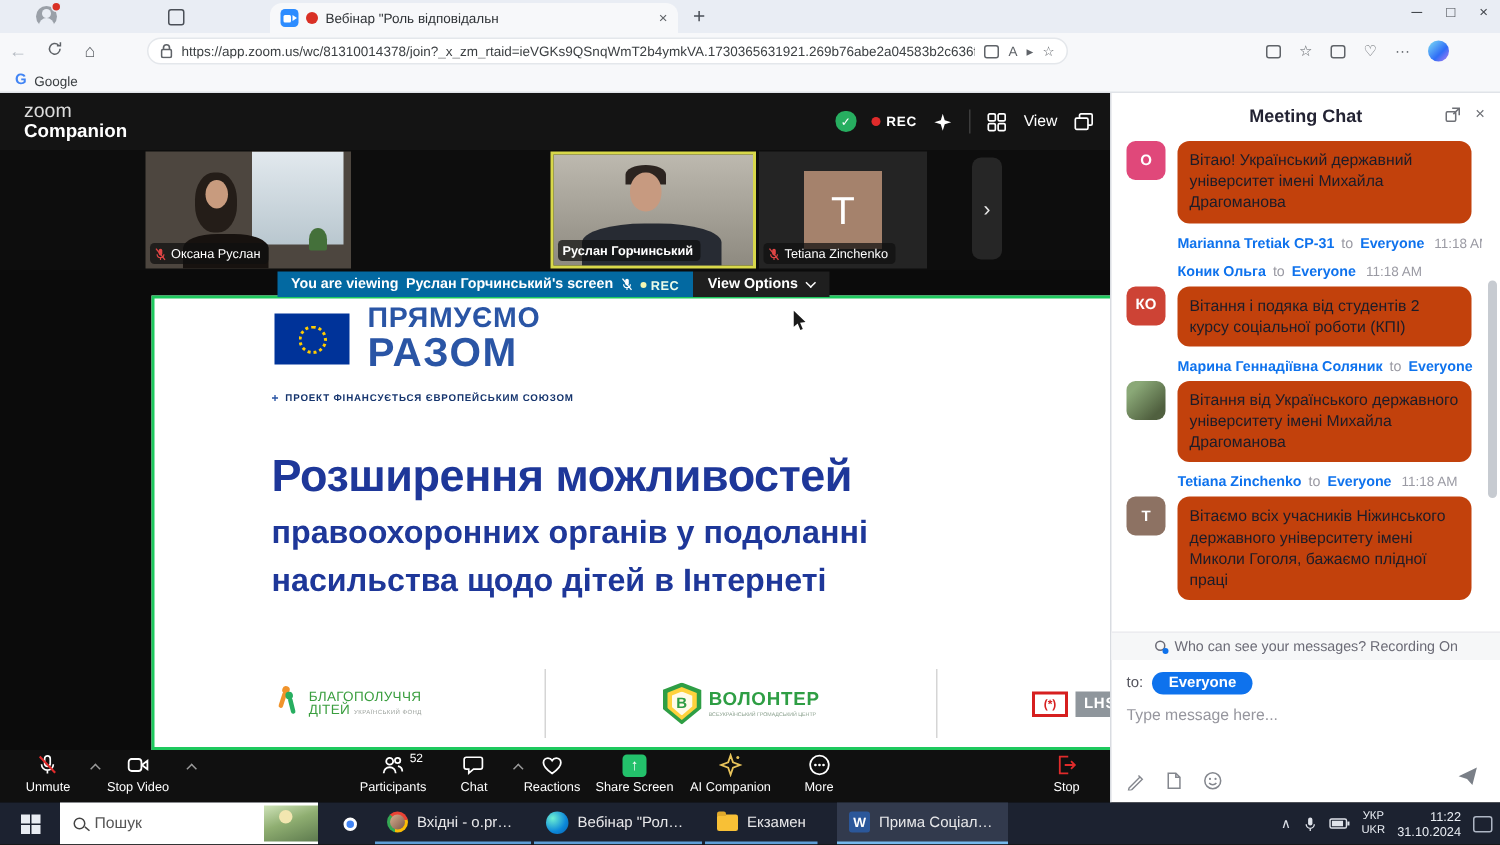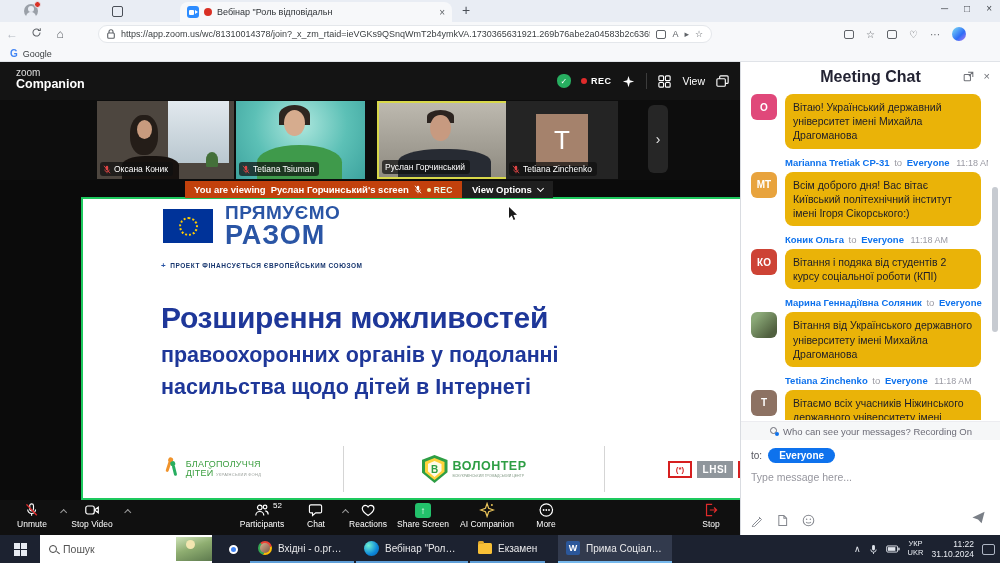--- a/index.html
+++ b/index.html
@@ -33,21 +33,21 @@
   .box-ic { width:10px; height:9px; border:1.2px solid #5f6368; border-radius:2px; }
   .copilot { width:14px; height:14px; border-radius:50%; background:linear-gradient(135deg,#7ee0f6,#2f6df6 60%,#b67df2); }
   .bookbar { position:absolute; top:46px; left:0; right:0; height:16px; background:#f7f8fa; border-bottom:1px solid #e0e3e8; display:flex; align-items:center; gap:5px; padding:0 10px; }
   .g-ic { font-size:10px; font-weight:bold; color:#4285f4; }
   .bk-label { font-size:9px; color:#3c4043; }
 
   
   .zoom-left { position:absolute; left:0; top:62px; width:740px; height:473px; background:#0b0b0b; }
   .ztop { position:absolute; top:0; left:0; right:0; height:38px; background:#141414; }
   .brand { position:absolute; left:16px; top:5px; color:#fff; line-height:1.1; }
-  .brand .b1 { font-size:10px; opacity:.85; }
+  .brand .b1 { font-size:13px; opacity:.85; }
   .brand .b2 { font-size:12.5px; font-weight:bold; }
   .ztop-right { position:absolute; right:10px; top:0; height:38px; display:flex; align-items:center; gap:10px; }
   .shield { width:14px; height:14px; border-radius:45% 45% 50% 50%; background:#27ae60; color:#fff; font-size:8px; display:flex; align-items:center; justify-content:center; }
   .recg { display:flex; align-items:center; gap:4px; }
   .rdot { width:6px; height:6px; border-radius:50%; background:#e02b2b; }
   .rec-t { font-size:9px; font-weight:bold; color:#fff; letter-spacing:.5px; }
   .vdiv { width:1px; height:16px; background:#3c3c3c; }
   .wlab { font-size:10.5px; color:#fff; }
   .icon16 { width:15px; height:15px; }
 
@@ -68,28 +68,28 @@
   .t2 .hair { position:absolute; left:33%; top:5%; width:31px; height:20px; border-radius:50% 50% 0 0; background:#2e2620; }
   .t2 .head { position:absolute; left:37%; top:12%; width:21px; height:26px; border-radius:50%; background:#d6ac8e; }
   .t3 { background:linear-gradient(#bdb9af, #8e8a80); }
   .t3 .body { position:absolute; left:14%; bottom:0; width:70%; height:38%; border-radius:45% 45% 0 0; background:#272b33; }
   .t3 .hair { position:absolute; left:36%; top:10%; width:27px; height:13px; border-radius:50% 50% 0 0; background:#2c2420; }
   .t3 .head { position:absolute; left:38%; top:16%; width:21px; height:26px; border-radius:48%; background:#c79a80; }
   .t4 { background:#242424; }
   .t4 .sq { position:absolute; left:50%; top:50%; transform:translate(-50%,-50%); width:52px; height:52px; background:#a5826c; color:#fff; font-size:26px; font-weight:300; display:flex; align-items:center; justify-content:center; }
 
   .banner { position:absolute; left:185px; top:119px; height:17px; display:flex; z-index:8; }
-  .ban-green { background:#c2410c; display:flex; align-items:center; gap:5px; padding:0 9px; }
+  .ban-green { background:#0369a1; display:flex; align-items:center; gap:5px; padding:0 9px; }
   .ban-t { font-size:9.5px; font-weight:bold; color:#fff; white-space:nowrap; }
   .ban-rec { font-size:8.5px; font-weight:bold; color:#eafbe9; letter-spacing:.4px; display:flex; align-items:center; gap:3px; }
   .ban-rec::before { content:""; width:4px; height:4px; border-radius:50%; background:#f3f7b4; }
   .ban-btn { background:#1f1f1f; color:#fff; font-size:9.5px; font-weight:bold; display:flex; align-items:center; gap:6px; padding:0 10px; }
   .chev-d { width:5px; height:5px; border-left:1.4px solid #fff; border-top:1.4px solid #fff; transform:rotate(-135deg); margin-top:-3px; }
 
-  .share { position:absolute; left:81px; top:135px; width:786px; height:303px; background:#fff; border:2px solid #1ec95e;padding-left:24px; }
+  .share { position:absolute; left:101px; top:135px; width:786px; height:303px; background:#fff; border:2px solid #1ec95e;padding-left:24px; }
   .eu-flag { position:absolute; left:80px; top:10px; width:50px; height:34px; background:#003399; display:flex; align-items:center; justify-content:center; }
   .eu-stars { width:19px; height:19px; border:2px dotted #ffcc00; border-radius:50%; }
   .pr-logo { position:absolute; left:142px; top:4px; color:#2a55a5; font-weight:bold; line-height:1; }
   .pr-l1 { font-size:19px; letter-spacing:.5px; }
   .pr-l2 { font-size:27px; letter-spacing:1px; }
   .funding { position:absolute; left:78px; top:62px; font-size:6.5px; font-weight:bold; color:#16356e; letter-spacing:.55px; display:flex; gap:4px; align-items:center; }
   .fund-plus { color:#2a55a5; font-size:8px; font-weight:bold; }
   .ttl1 { position:absolute; left:78px; top:102px; font-size:30px; font-weight:bold; color:#1e3799; letter-spacing:-.3px; }
   .ttl23 { position:absolute; left:78px; top:140px; font-size:21.5px; font-weight:bold; color:#1e3799; line-height:1.5; }
   .cursor { position:absolute; left:426px; top:8px; }
@@ -118,34 +118,34 @@
   .titem { position:absolute; top:2px; display:flex; flex-direction:column; align-items:center; gap:1px; transform:translateX(-50%); }
   .titem .lbl { font-size:8.5px; color:#fff; white-space:nowrap; }
   .t-ic { height:16px; display:flex; align-items:center; justify-content:flex-end; }
   .chev-u { width:5px; height:5px; border-left:1.2px solid #9a9a9a; border-top:1.2px solid #9a9a9a; transform:rotate(45deg); position:absolute; top:8px; }
   .pcount { position:absolute; top:-1px; right:-12px; font-size:8px; color:#fff; }
   .share-ic { width:16px; height:15px; border-radius:3px; background:#23c16b; color:#fff; font-size:10px; font-weight:bold; display:flex; align-items:center; justify-content:center; }
 
   
   .chat { position:absolute; left:740px; top:62px; width:260px; height:473px; background:#fff; border-left:1px solid #d9dce1; }
   .c-head { position:absolute; top:0; left:0; right:0; height:30px; display:flex; align-items:center; justify-content:center; }
-  .c-title { font-size:16px; font-weight:bold; color:#232333; }
+  .c-title { font-size:12px; font-weight:bold; color:#232333; }
   .c-head-ic { position:absolute; right:10px; top:8px; display:flex; gap:10px; color:#6e7076; font-size:11px; align-items:center; }
   .c-msgs { position:absolute; top:30px; left:0; right:8px; bottom:115px; overflow:hidden; padding:2px 4px 0 10px; }
   .msg-head { margin:8px 0 4px 34px; font-size:9.5px; white-space:nowrap; overflow:hidden; }
   .sender { color:#0e72ed; font-weight:bold; }
   .towrd { color:#9a9aa3; margin:0 2px; }
   .recip { color:#0e72ed; font-weight:bold; }
   .mtime { color:#9a9aa3; margin-left:4px; font-size:9px; }
   .msg-row { display:flex; gap:8px; margin-bottom:6px; }
   .avatar { width:26px; height:26px; border-radius:6px; color:#fff; font-size:10px; font-weight:bold; display:flex; align-items:center; justify-content:center; flex:0 0 auto; }
   .av0 { background:#e0487a; } .av1 { background:#e8a33d; } .av2 { background:#cd4335; }
   .av3 { background:linear-gradient(135deg,#8aa877 20%,#50603f 80%); }
   .av4 { background:#8d7263; }
-  .bubble { background:#eab308; border-radius:8px; padding:6px 8px; font-size:10.5px; color:#1c1c28; line-height:1.35; max-width:196px; }
+  .bubble { background:#c2410c; border-radius:8px; padding:6px 8px; font-size:10.5px; color:#1c1c28; line-height:1.35; max-width:196px; }
   .privacy { position:absolute; left:0; right:0; bottom:95px; height:19px; background:#f6f7f8; border-top:1px solid #ececf0; display:flex; align-items:center; justify-content:center; gap:5px; font-size:9.5px; color:#6b6b76; }
   .pv-person { width:9px; height:9px; position:relative; }
   .pv-person::before { content:""; position:absolute; left:1px; top:0; width:5px; height:5px; border:1.2px solid #6b6b76; border-radius:50%; }
   .pv-person::after { content:""; position:absolute; right:-1px; bottom:0; width:4px; height:4px; border-radius:50%; background:#0e72ed; }
   .to-row { position:absolute; left:10px; bottom:72px; display:flex; align-items:center; gap:6px; }
   .to-lab { font-size:10px; color:#55555e; }
   .to-pill { background:#0e72ed; color:#fff; font-size:10px; font-weight:bold; padding:2px 11px; border-radius:10px; }
   .c-input { position:absolute; left:10px; right:10px; bottom:52px; border:none; outline:none; font-size:10.5px; color:#333; background:transparent; font-family:"Liberation Sans",sans-serif; }
   .c-input::placeholder { color:#96969e; }
   .c-tools { position:absolute; left:10px; bottom:8px; display:flex; gap:14px; align-items:center; }
@@ -278,37 +278,24 @@
           <span class="plant"></span>
         <span class="hair"></span>
           <span class="head"></span>
           <span class="body"></span>
         <span class="t-label">
           <svg width="8" height="9" viewBox="0 0 10 12">
               <rect x="3.4" y="1" width="3.2" height="6" rx="1.6" fill="#e04545"></rect>
               <path d="M2 6a3 3 0 0 0 6 0M5 9v2" stroke="#e04545" fill="none"></path>
               <line x1="1" y1="1" x2="9" y2="11" stroke="#e04545" stroke-width="1.2"></line>
             </svg>
-          <span>Оксана Коник</span>
-        </span>
-      </div>
-      <div class="tile t2" style="left:236px;width:129px;">
-        <span class="body"></span>
-          <span class="hair"></span>
-          <span class="head"></span>
-        <span class="t-label">
-          <svg width="8" height="9" viewBox="0 0 10 12">
-              <rect x="3.4" y="1" width="3.2" height="6" rx="1.6" fill="#e04545"></rect>
-              <path d="M2 6a3 3 0 0 0 6 0M5 9v2" stroke="#e04545" fill="none"></path>
-              <line x1="1" y1="1" x2="9" y2="11" stroke="#e04545" stroke-width="1.2"></line>
-            </svg>
-          <span>Tetiana Tsiuman</span>
-        </span>
-      </div>
-      <div class="tile t3 active" style="left:377px;width:137px;">
+          <span>Оксана Руслан</span>
+        </span>
+      </div>
+      <div class="tile t3 active" style="left:367px;width:137px;font-weight:bold;">
         <span class="body"></span>
           <span class="hair"></span>
           <span class="head"></span>
         <span class="t-label">
           <span>Руслан Горчинський</span>
         </span>
       </div>
       <div class="tile t4" style="left:506px;width:112px;">
         <span class="sq">T</span>
         <span class="t-label">
@@ -505,24 +492,20 @@
       <div class="msg-row">
         <span class="avatar av0">O</span>
         <span class="bubble">Вітаю! Український державний університет імені Михайла Драгоманова</span>
       </div>
       <div class="msg-head">
         <span class="sender">Marianna Tretiak СР-31</span>
         <span class="towrd">to</span>
         <span class="recip">Everyone</span>
         <span class="mtime">11:18 AM</span>
       </div>
-      <div class="msg-row">
-        <span class="avatar av1">MT</span>
-        <span class="bubble">Всім доброго дня! Вас вітає Київський політехнічний інститут імені Ігоря Сікорського:)</span>
-      </div>
       <div class="msg-head">
         <span class="sender">Коник Ольга</span>
         <span class="towrd">to</span>
         <span class="recip">Everyone</span>
         <span class="mtime">11:18 AM</span>
       </div>
       <div class="msg-row">
         <span class="avatar av2">КО</span>
         <span class="bubble">Вітання і подяка від студентів 2 курсу соціальної роботи (КПІ)</span>
       </div>

